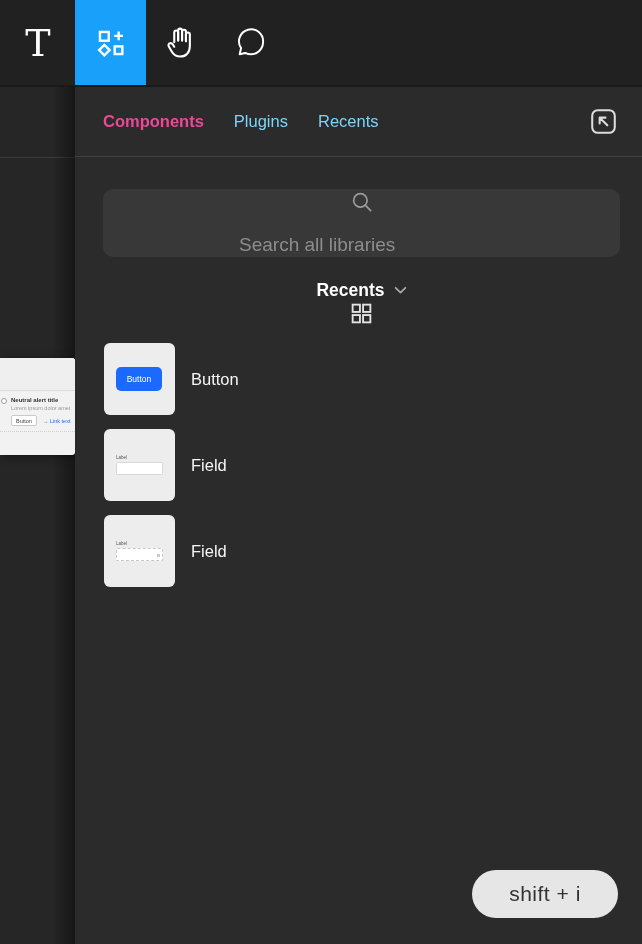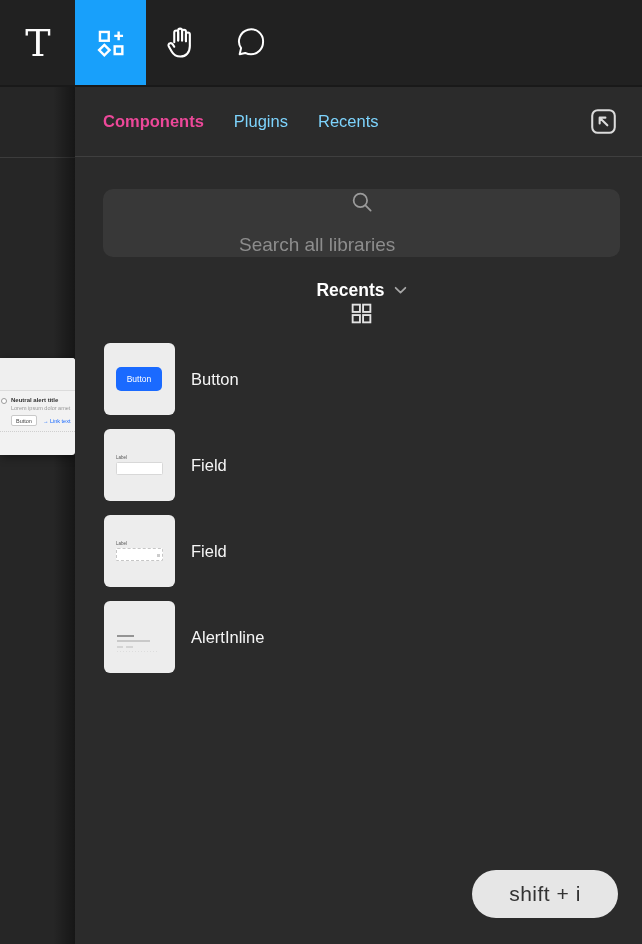--- a/index.html
+++ b/index.html
@@ -220,30 +220,20 @@
       <div class="comp-row">
         <div class="thumb">
           <span class="mini-field-label">Label</span>
           <div class="mini-input dashed">
               <span class="mi-icon"></span>
             </div>
         </div>
         <span class="comp-name">Field</span>
       </div>
 
-      <div class="comp-row">
-        <div class="thumb">
-          <span class="al-line1"></span>
-            <span class="al-line2"></span>
-          <span class="al-chip1"></span>
-            <span class="al-chip2"></span>
-            <span class="al-dots"></span>
-        </div>
-        <span class="comp-name">AlertInline</span>
-      </div>
 
 
 
     </div>
   </div>
 
   <div class="shortcut-pill">shift + i</div>
 
 </div>
 

